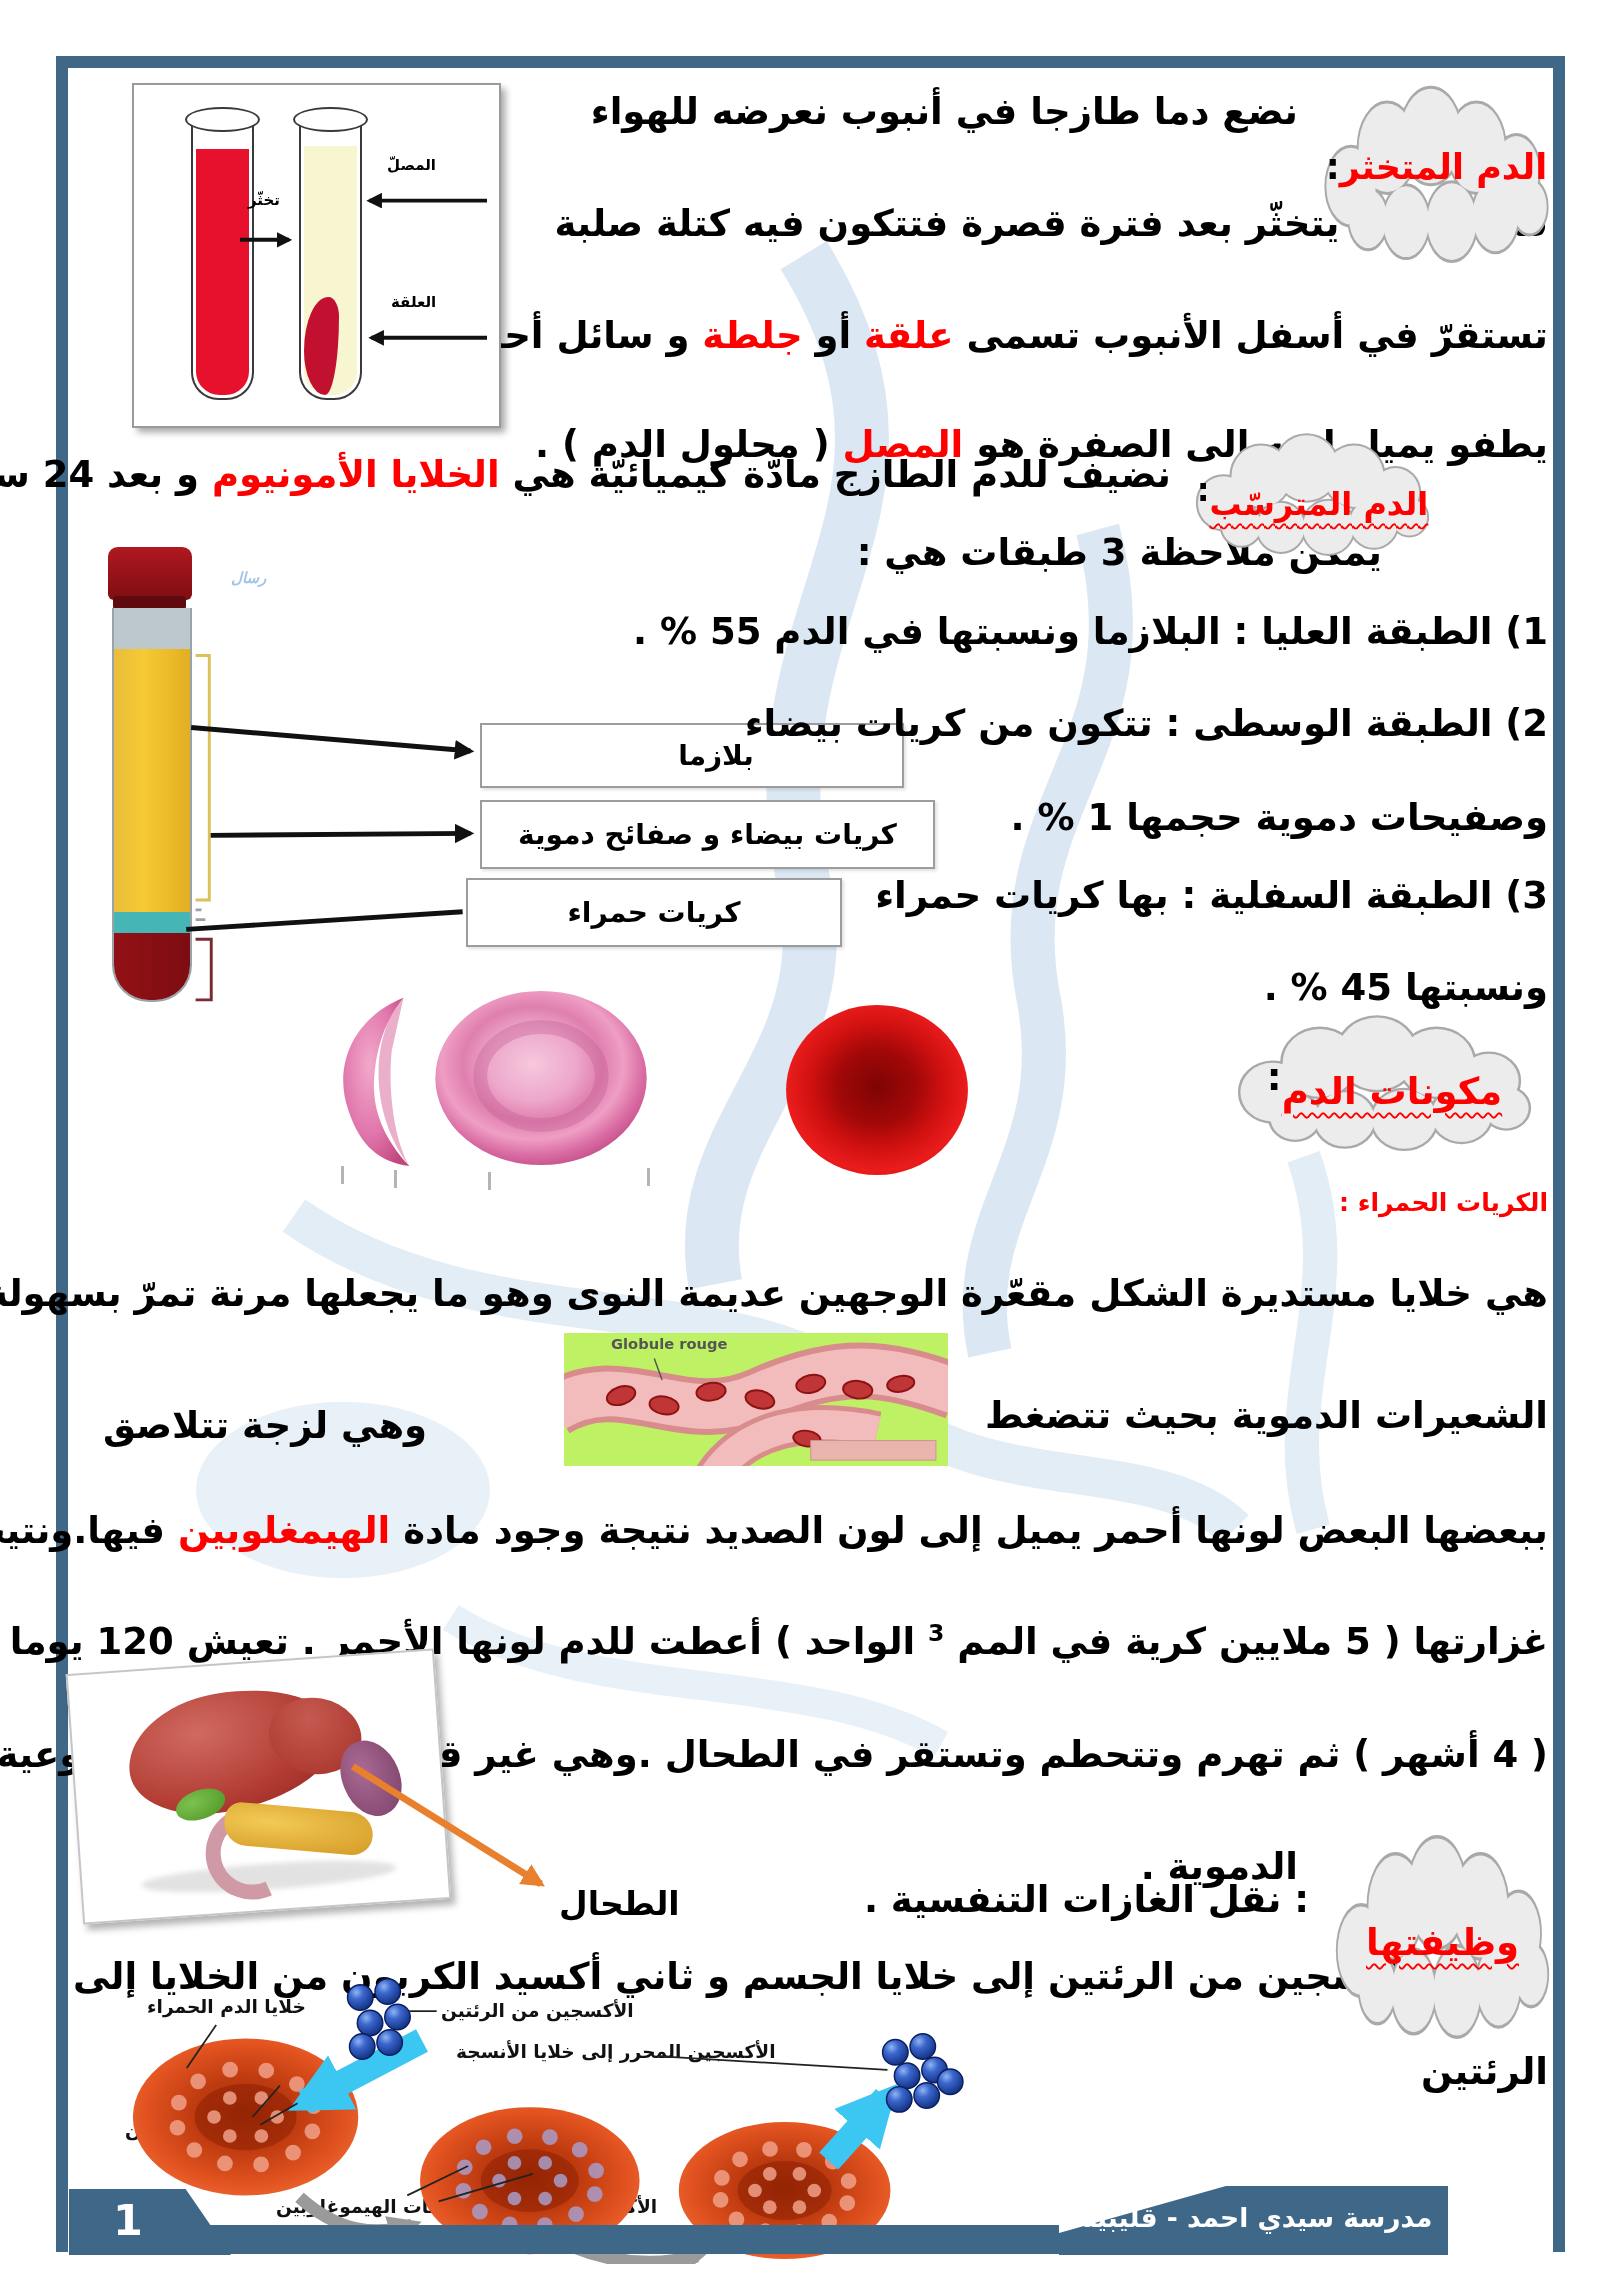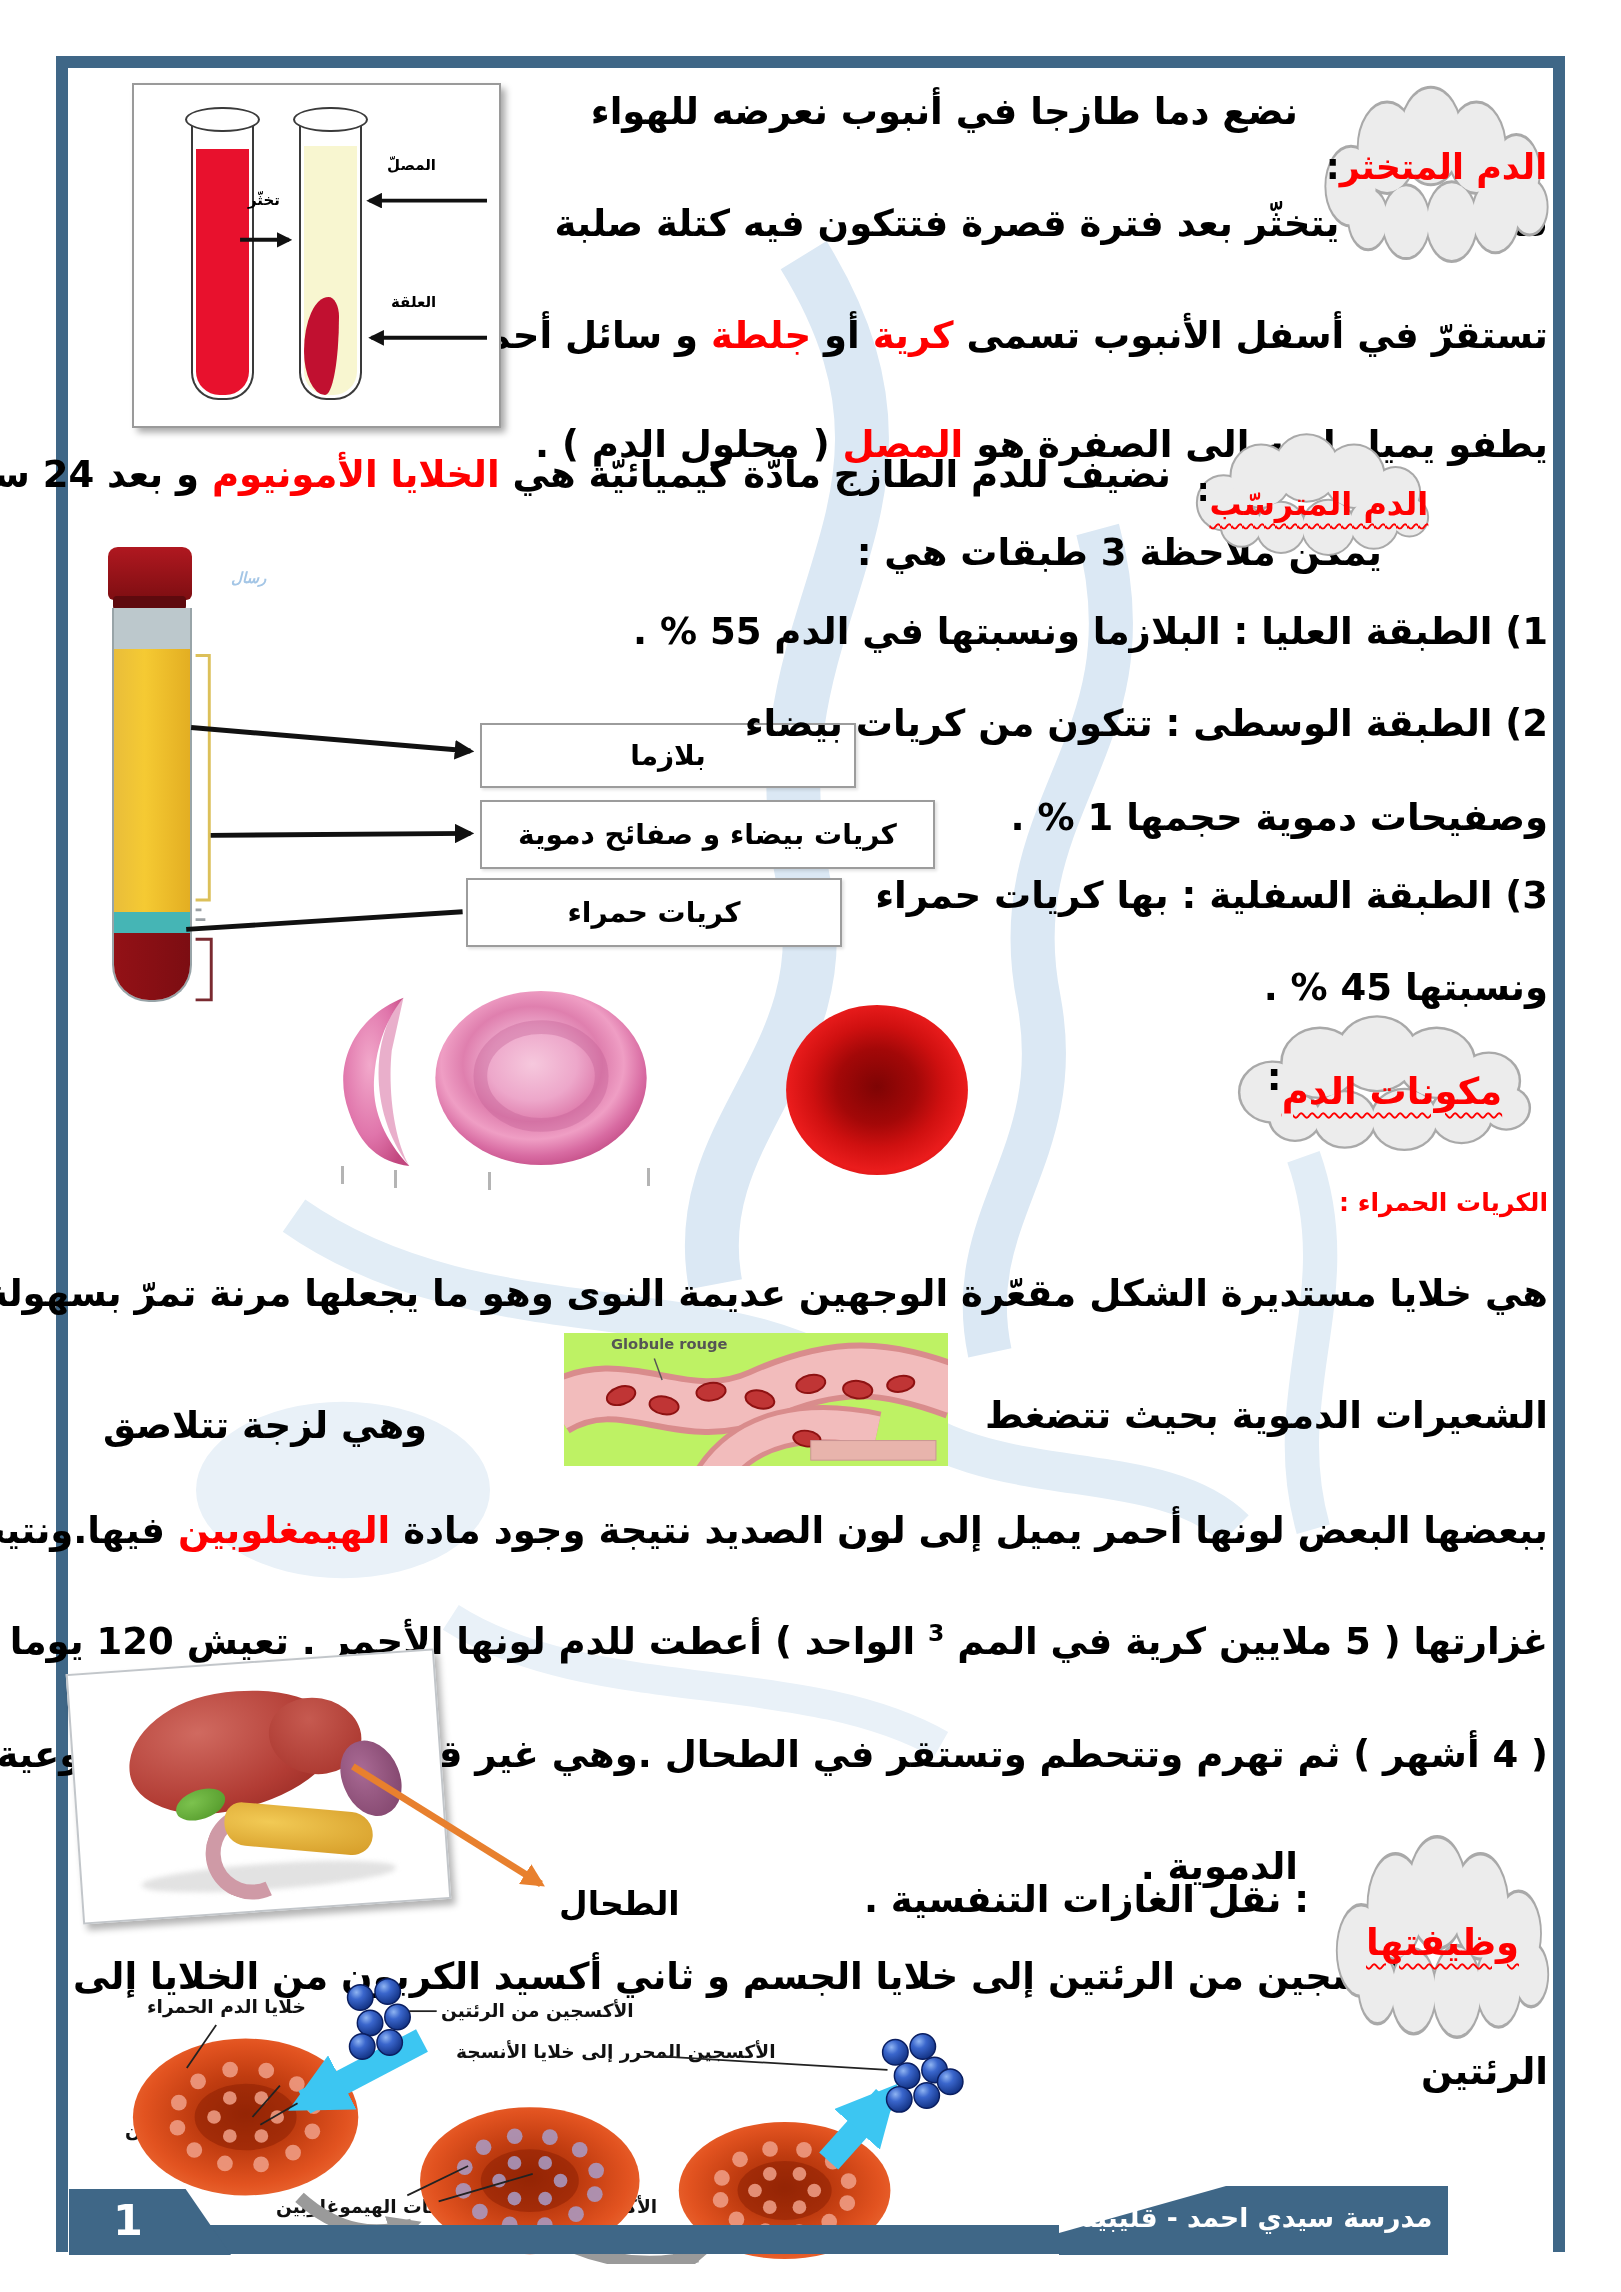--- a/index.html
+++ b/index.html
@@ -148,21 +148,21 @@
   </svg>
   <div class="cloud-title" style="font-size:35px;">
     <span class="red">الدم المتخثر</span>
       <span> :</span>
   </div>
 </div>
 
 <div class="line" style="top:90px;right:323px;z-index:1">نضع دما طازجا في أنبوب نعرضه للهواء</div>
 <div class="line" style="top:202px;right:73px;z-index:1">فنلاحظ أنّه يتخثّر بعد فترة قصرة فتتكون فيه كتلة صلبة</div>
 <div class="line" style="top:314px;right:73px;z-index:1">
-  <span>تستقرّ في أسفل الأنبوب تسمى </span><span class="red">كرية</span><span> أو </span><span class="red">جلطة</span><span> و سائل أحمر</span>
+  <span>تستقرّ في أسفل الأنبوب تسمى </span><span class="red">علقة</span><span> أو </span><span class="red">جلطة</span><span> و سائل أحمر</span>
 </div>
 <div class="line" style="top:423px;right:73px;z-index:1">
   <span>يطفو يميل لونه إلى الصفرة هو </span><span class="red">المصل</span><span> ( محلول الدم )  .</span>
 </div>
 
 <div class="cloud" style="left:1184px;top:423px;width:257px;height:133px;z-index:2">
   <svg viewBox="0 0 260 130" preserveAspectRatio="none">
     <use href="#cloudShape" fill="#ececec" stroke="#a9a9a9" stroke-width="4"></use>
     <use href="#cloudShape" fill="#ececec"></use>
   </svg>
@@ -194,21 +194,21 @@
     <div class="abs" style="left:0;top:304px;width:100%;height:21.6px;background:#45b5b5;"></div>
     <div class="abs" style="left:0;top:325px;width:100%;height:67px;background:linear-gradient(90deg,#931116,#7c0d12);"></div>
   </div>
   <svg width="227" height="498" style="position:absolute;left:0;top:0" viewBox="0 0 232 508">
     <path d="M 112 140 h 14 V 390 h -14" stroke="#dcc05a" stroke-width="3" fill="none"></path>
     <path d="M 112 400 h 6 M 112 410 h 10" stroke="#9aa0a4" stroke-width="3" fill="none"></path>
     <path d="M 112 430 h 16 V 492 h -16" stroke="#7a2a30" stroke-width="3" fill="none"></path>
   </svg>
 </div>
 
-<div class="lblbox" style="left:480px;top:723px;width:372px;height:61px;">
+<div class="lblbox" style="left:480px;top:723px;width:372px;height:61px;padding-left:48px;">
     <span>بلازما</span>
   </div>
 <div class="lblbox" style="left:480px;top:800px;width:451px;height:65px;">
     <span>كريات بيضاء و صفائح دموية</span>
   </div>
 <div class="lblbox" style="left:466px;top:878px;width:372px;height:65px;">
     <span>كريات حمراء</span>
   </div>
 
 <svg class="abs" style="left:0;top:0;z-index:3;pointer-events:none" width="1621" height="2293" viewBox="0 0 1654 2339">

